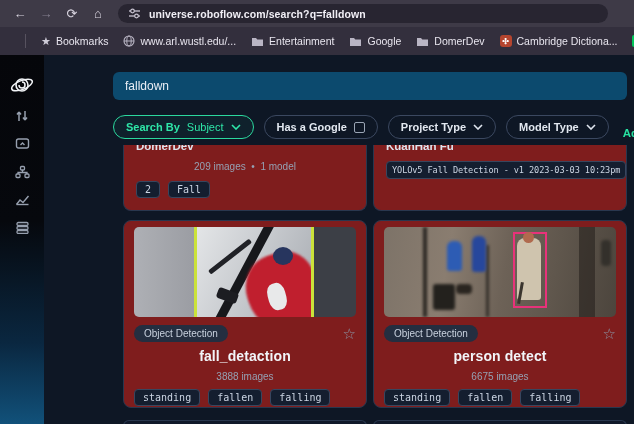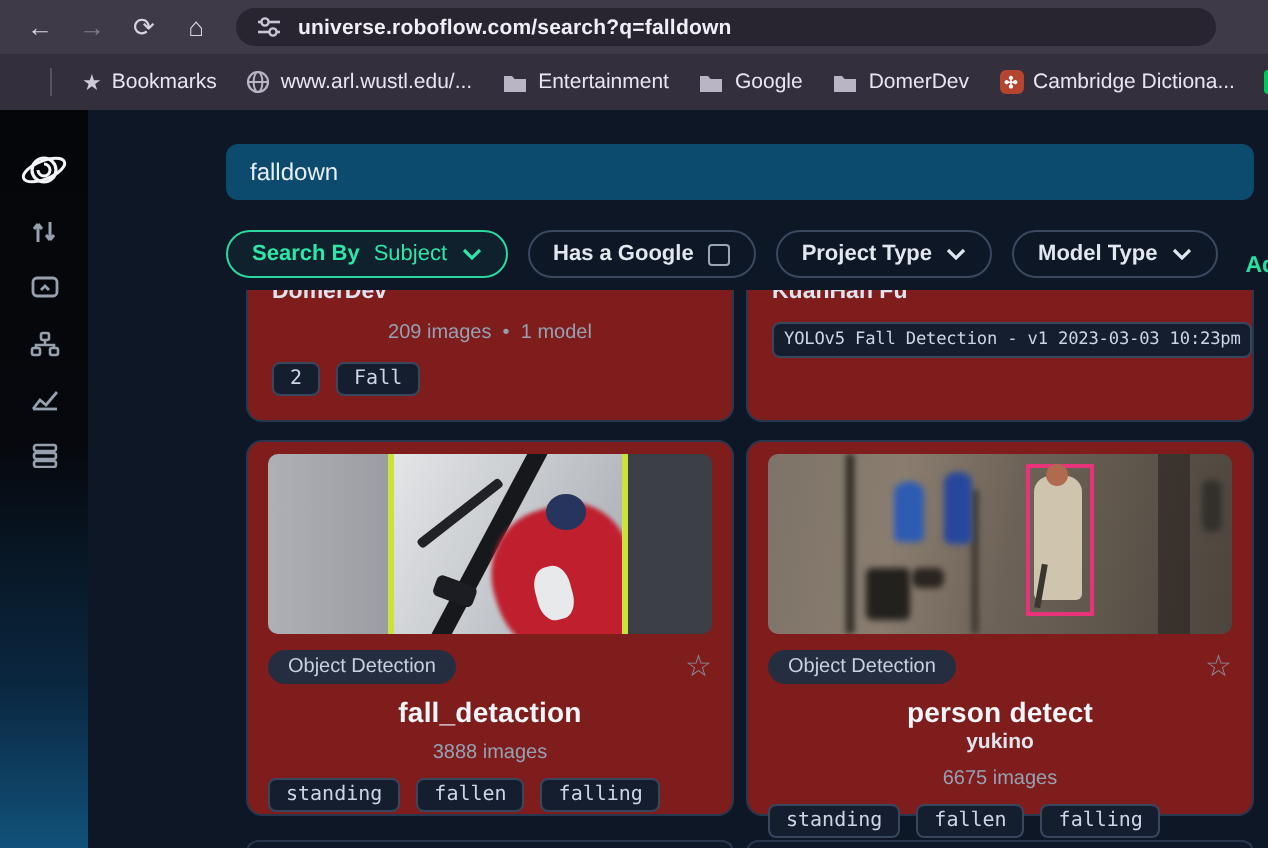--- a/index.html
+++ b/index.html
@@ -311,21 +311,20 @@
               <div class="coat"></div>
               <div class="head"></div>
               <div class="cane"></div>
             </div>
           </div>
           <div class="badge-row">
             <span class="badge">Object Detection</span>
             <span class="star">☆</span>
           </div>
           <div class="title">person detect</div>
-          <div class="author">yukino</div>
           <div class="meta">6675 images</div>
           <div class="tags">
             <span class="chip">standing</span>
             <span class="chip">fallen</span>
             <span class="chip">falling</span>
           </div>
         </div>
       </div>
 
       <div class="grid grid3">

